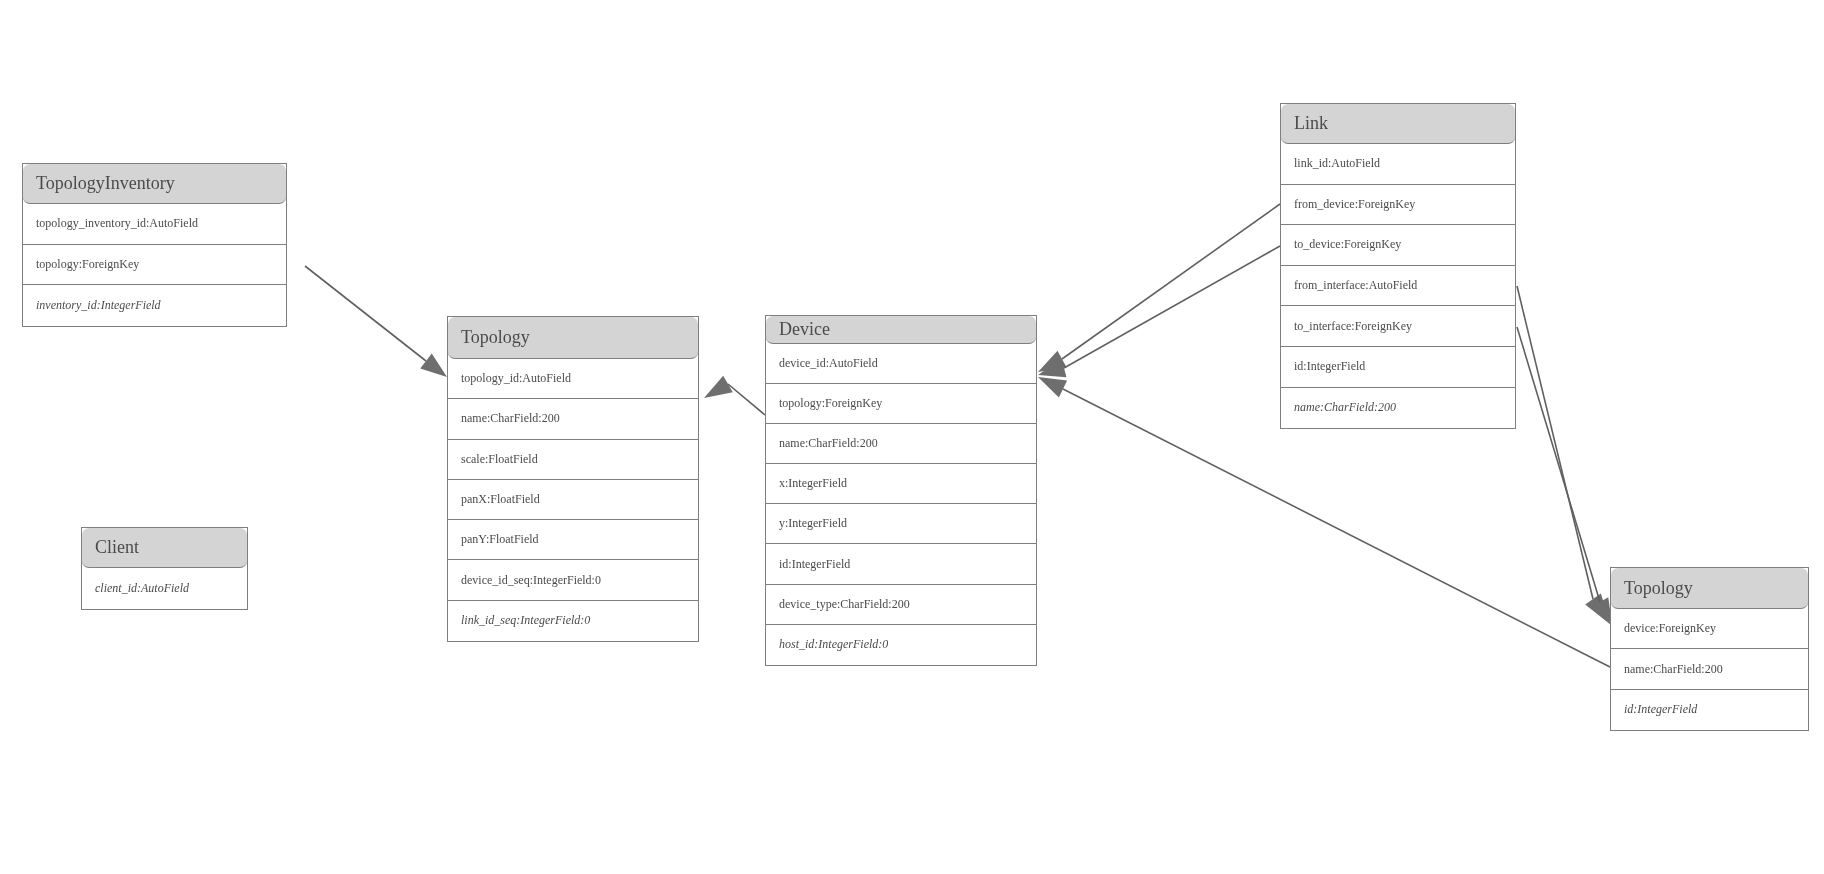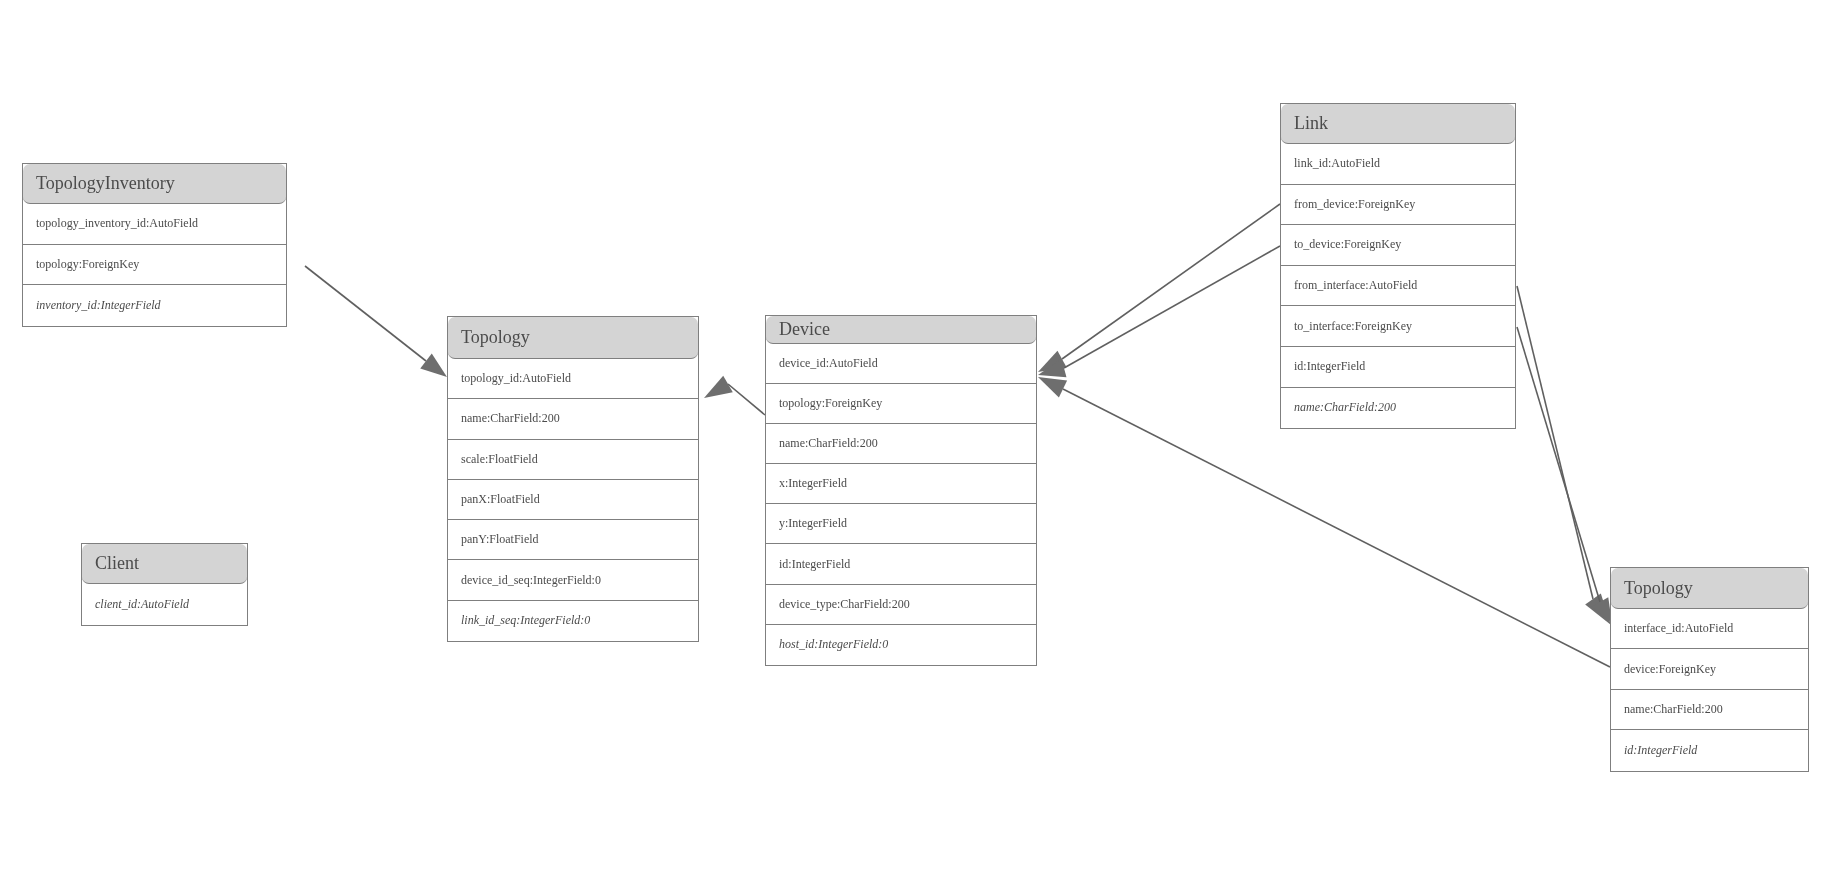--- a/index.html
+++ b/index.html
@@ -79,21 +79,21 @@
       <polyline points="1610,667 1063,389" fill="none" stroke="#606060" stroke-width="1.6"></polyline>
       <polygon points="1038,377 1067.1109451420552,380.4355309540514 1058.8890548579448,397.5644690459486" fill="#6e6e6e" stroke="none"></polygon>
     </svg>
 
 <div class="entity" style="left: 22px; top: 163px; width: 265px;">
       <div class="entity-header" style="height: 40px;">TopologyInventory</div>
       <div class="entity-row" style="height: 40.6px;">topology_inventory_id:AutoField</div>
       <div class="entity-row" style="height: 40.6px;">topology:ForeignKey</div>
       <div class="entity-row" style="height: 40.6px;">inventory_id:IntegerField</div>
     </div>
-    <div class="entity" style="left: 81px; top: 527px; width: 167px; margin-top: 16px;">
+    <div class="entity" style="left: 81px; top: 527px; width: 167px;">
       <div class="entity-header" style="height: 40px;">Client</div>
       <div class="entity-row" style="height: 40.5px;">client_id:AutoField</div>
     </div>
     <div class="entity" style="left: 447px; top: 316px; width: 252px;">
       <div class="entity-header" style="height: 42px;">Topology</div>
       <div class="entity-row" style="height: 40.3px;">topology_id:AutoField</div>
       <div class="entity-row" style="height: 40.3px;">name:CharField:200</div>
       <div class="entity-row" style="height: 40.3px;">scale:FloatField</div>
       <div class="entity-row" style="height: 40.3px;">panX:FloatField</div>
       <div class="entity-row" style="height: 40.3px;">panY:FloatField</div>
@@ -116,18 +116,17 @@
       <div class="entity-row" style="height: 40.6px;">link_id:AutoField</div>
       <div class="entity-row" style="height: 40.6px;">from_device:ForeignKey</div>
       <div class="entity-row" style="height: 40.6px;">to_device:ForeignKey</div>
       <div class="entity-row" style="height: 40.6px;">from_interface:AutoField</div>
       <div class="entity-row" style="height: 40.6px;">to_interface:ForeignKey</div>
       <div class="entity-row" style="height: 40.6px;">id:IntegerField</div>
       <div class="entity-row" style="height: 40.6px;">name:CharField:200</div>
     </div>
     <div class="entity" style="left: 1610px; top: 567px; width: 199px;">
       <div class="entity-header" style="height: 41px;">Topology</div>
-      <div class="entity-row" style="height: 40.4px;">interface_id:AutoField</div>
       <div class="entity-row" style="height: 40.4px;">device:ForeignKey</div>
       <div class="entity-row" style="height: 40.4px;">name:CharField:200</div>
       <div class="entity-row" style="height: 40.4px;">id:IntegerField</div>
     </div>
   </div>
 
 </body></html>

